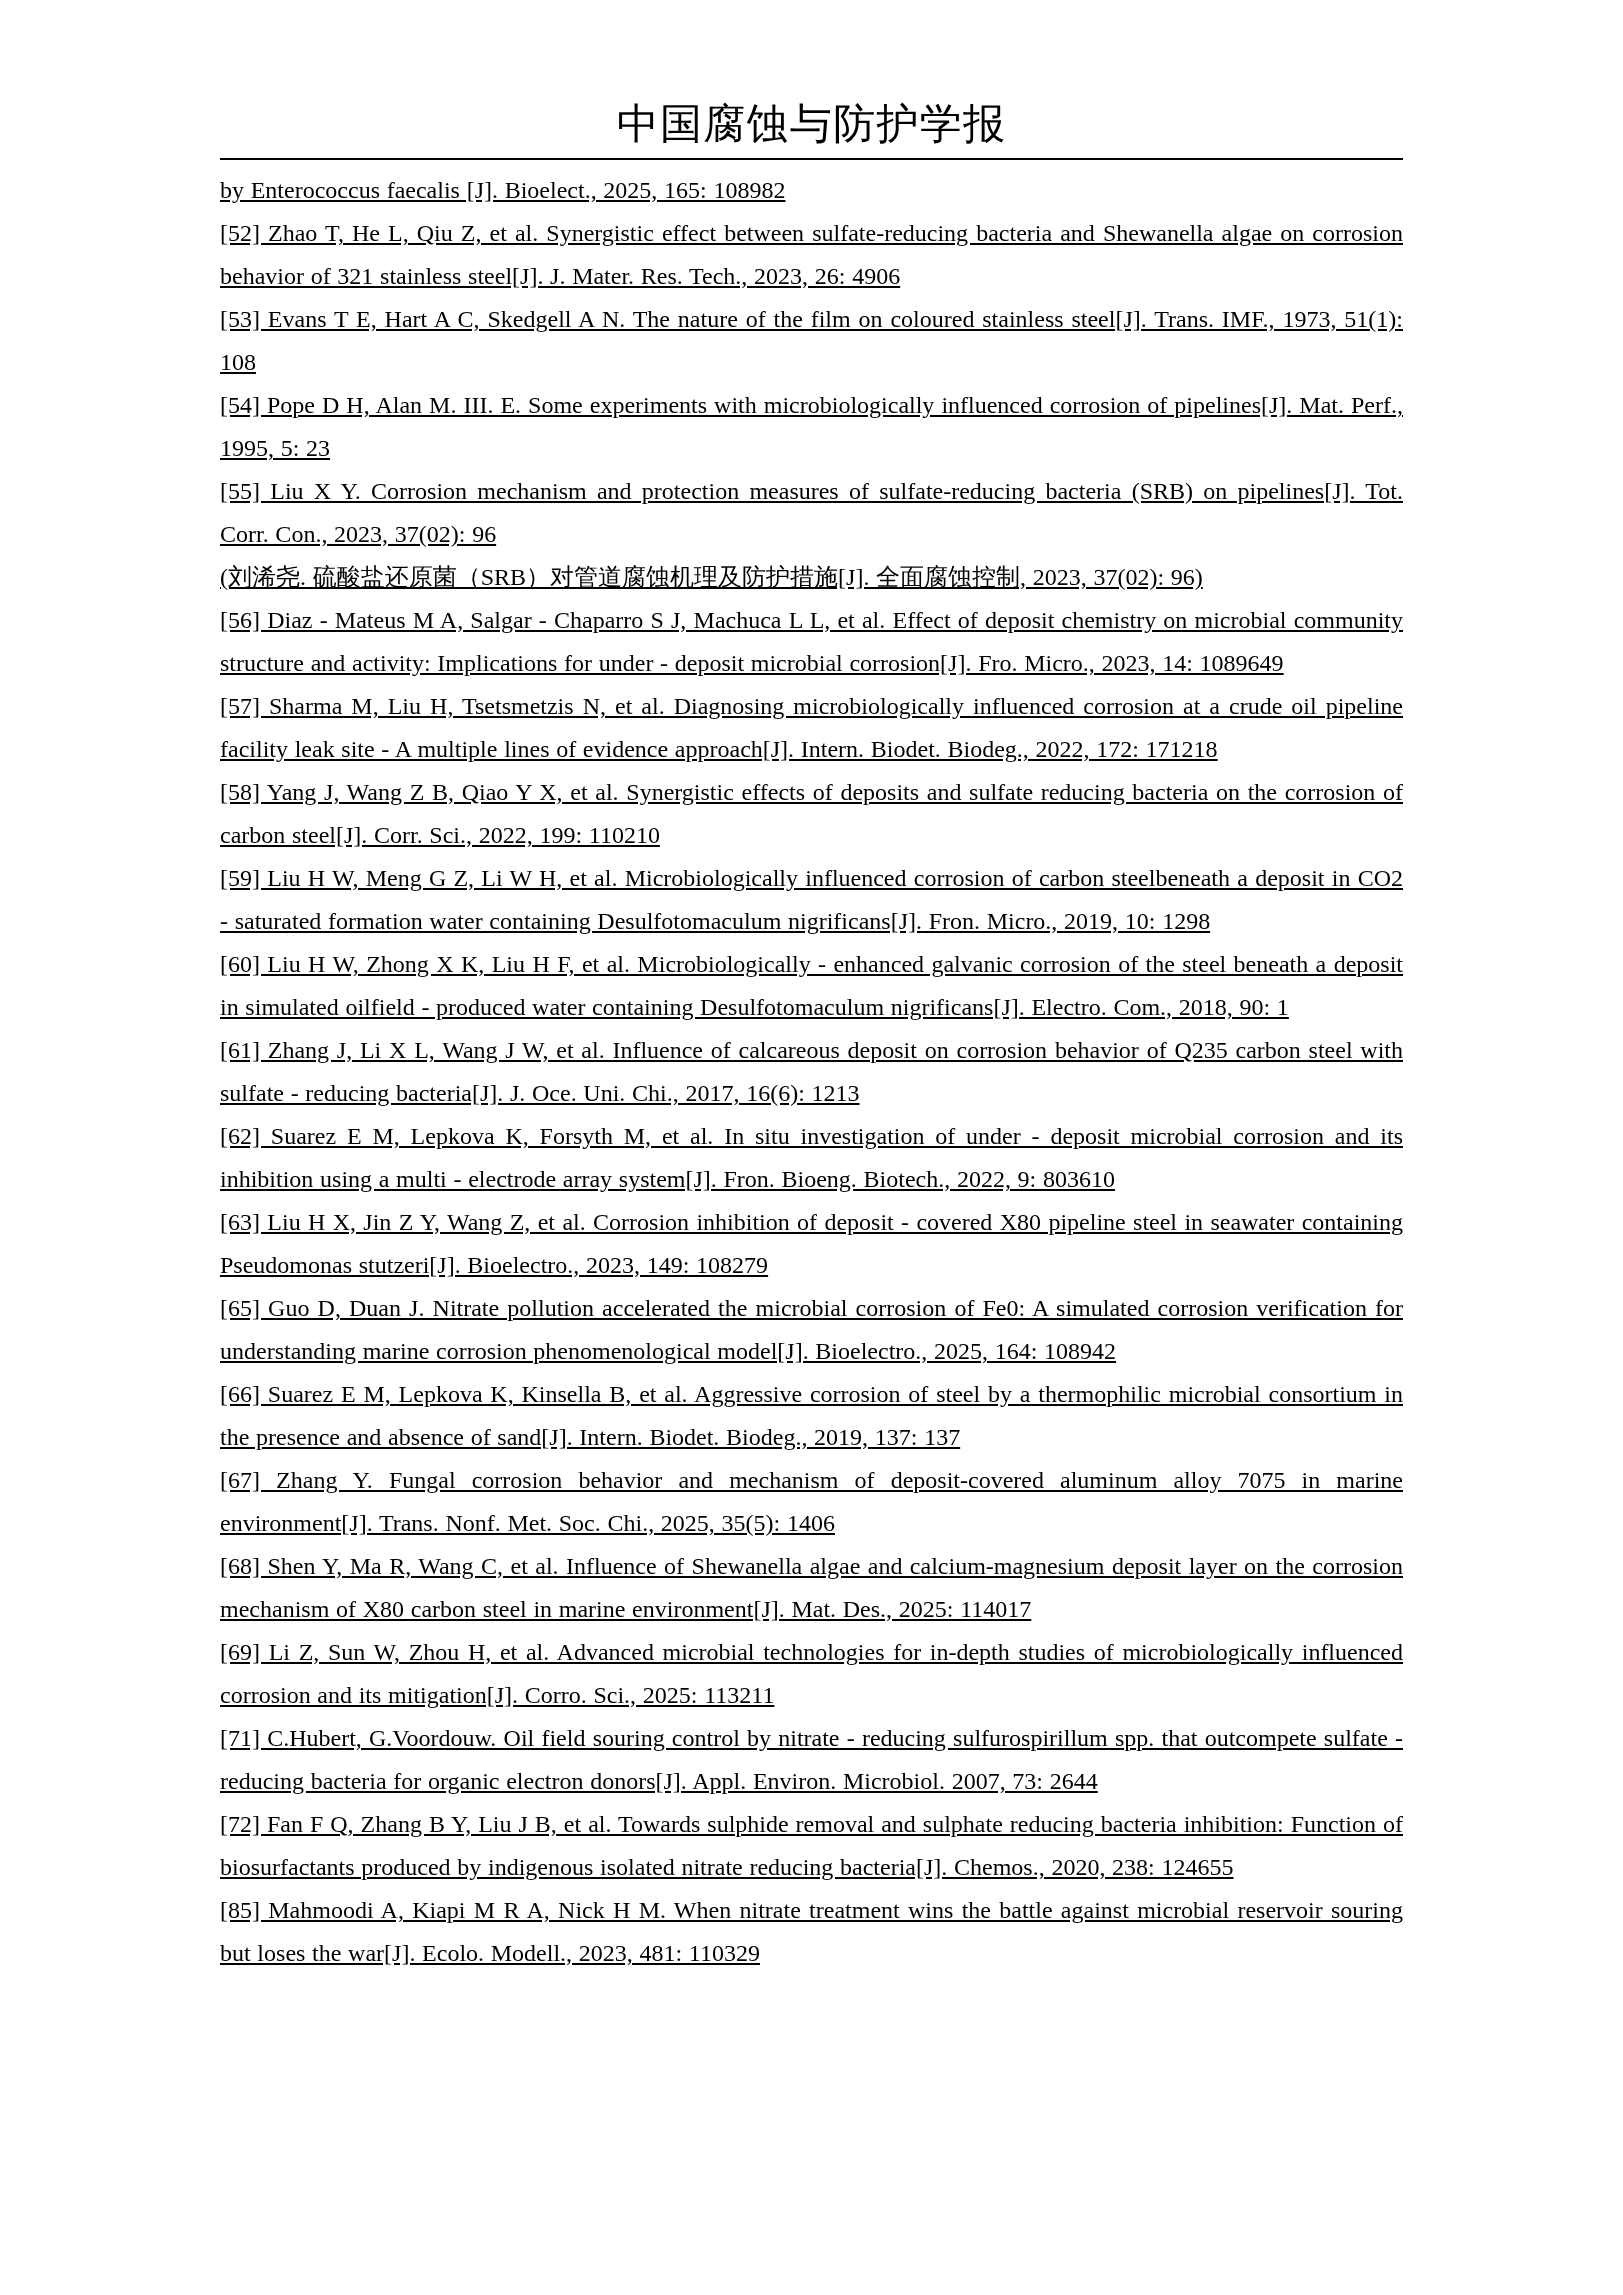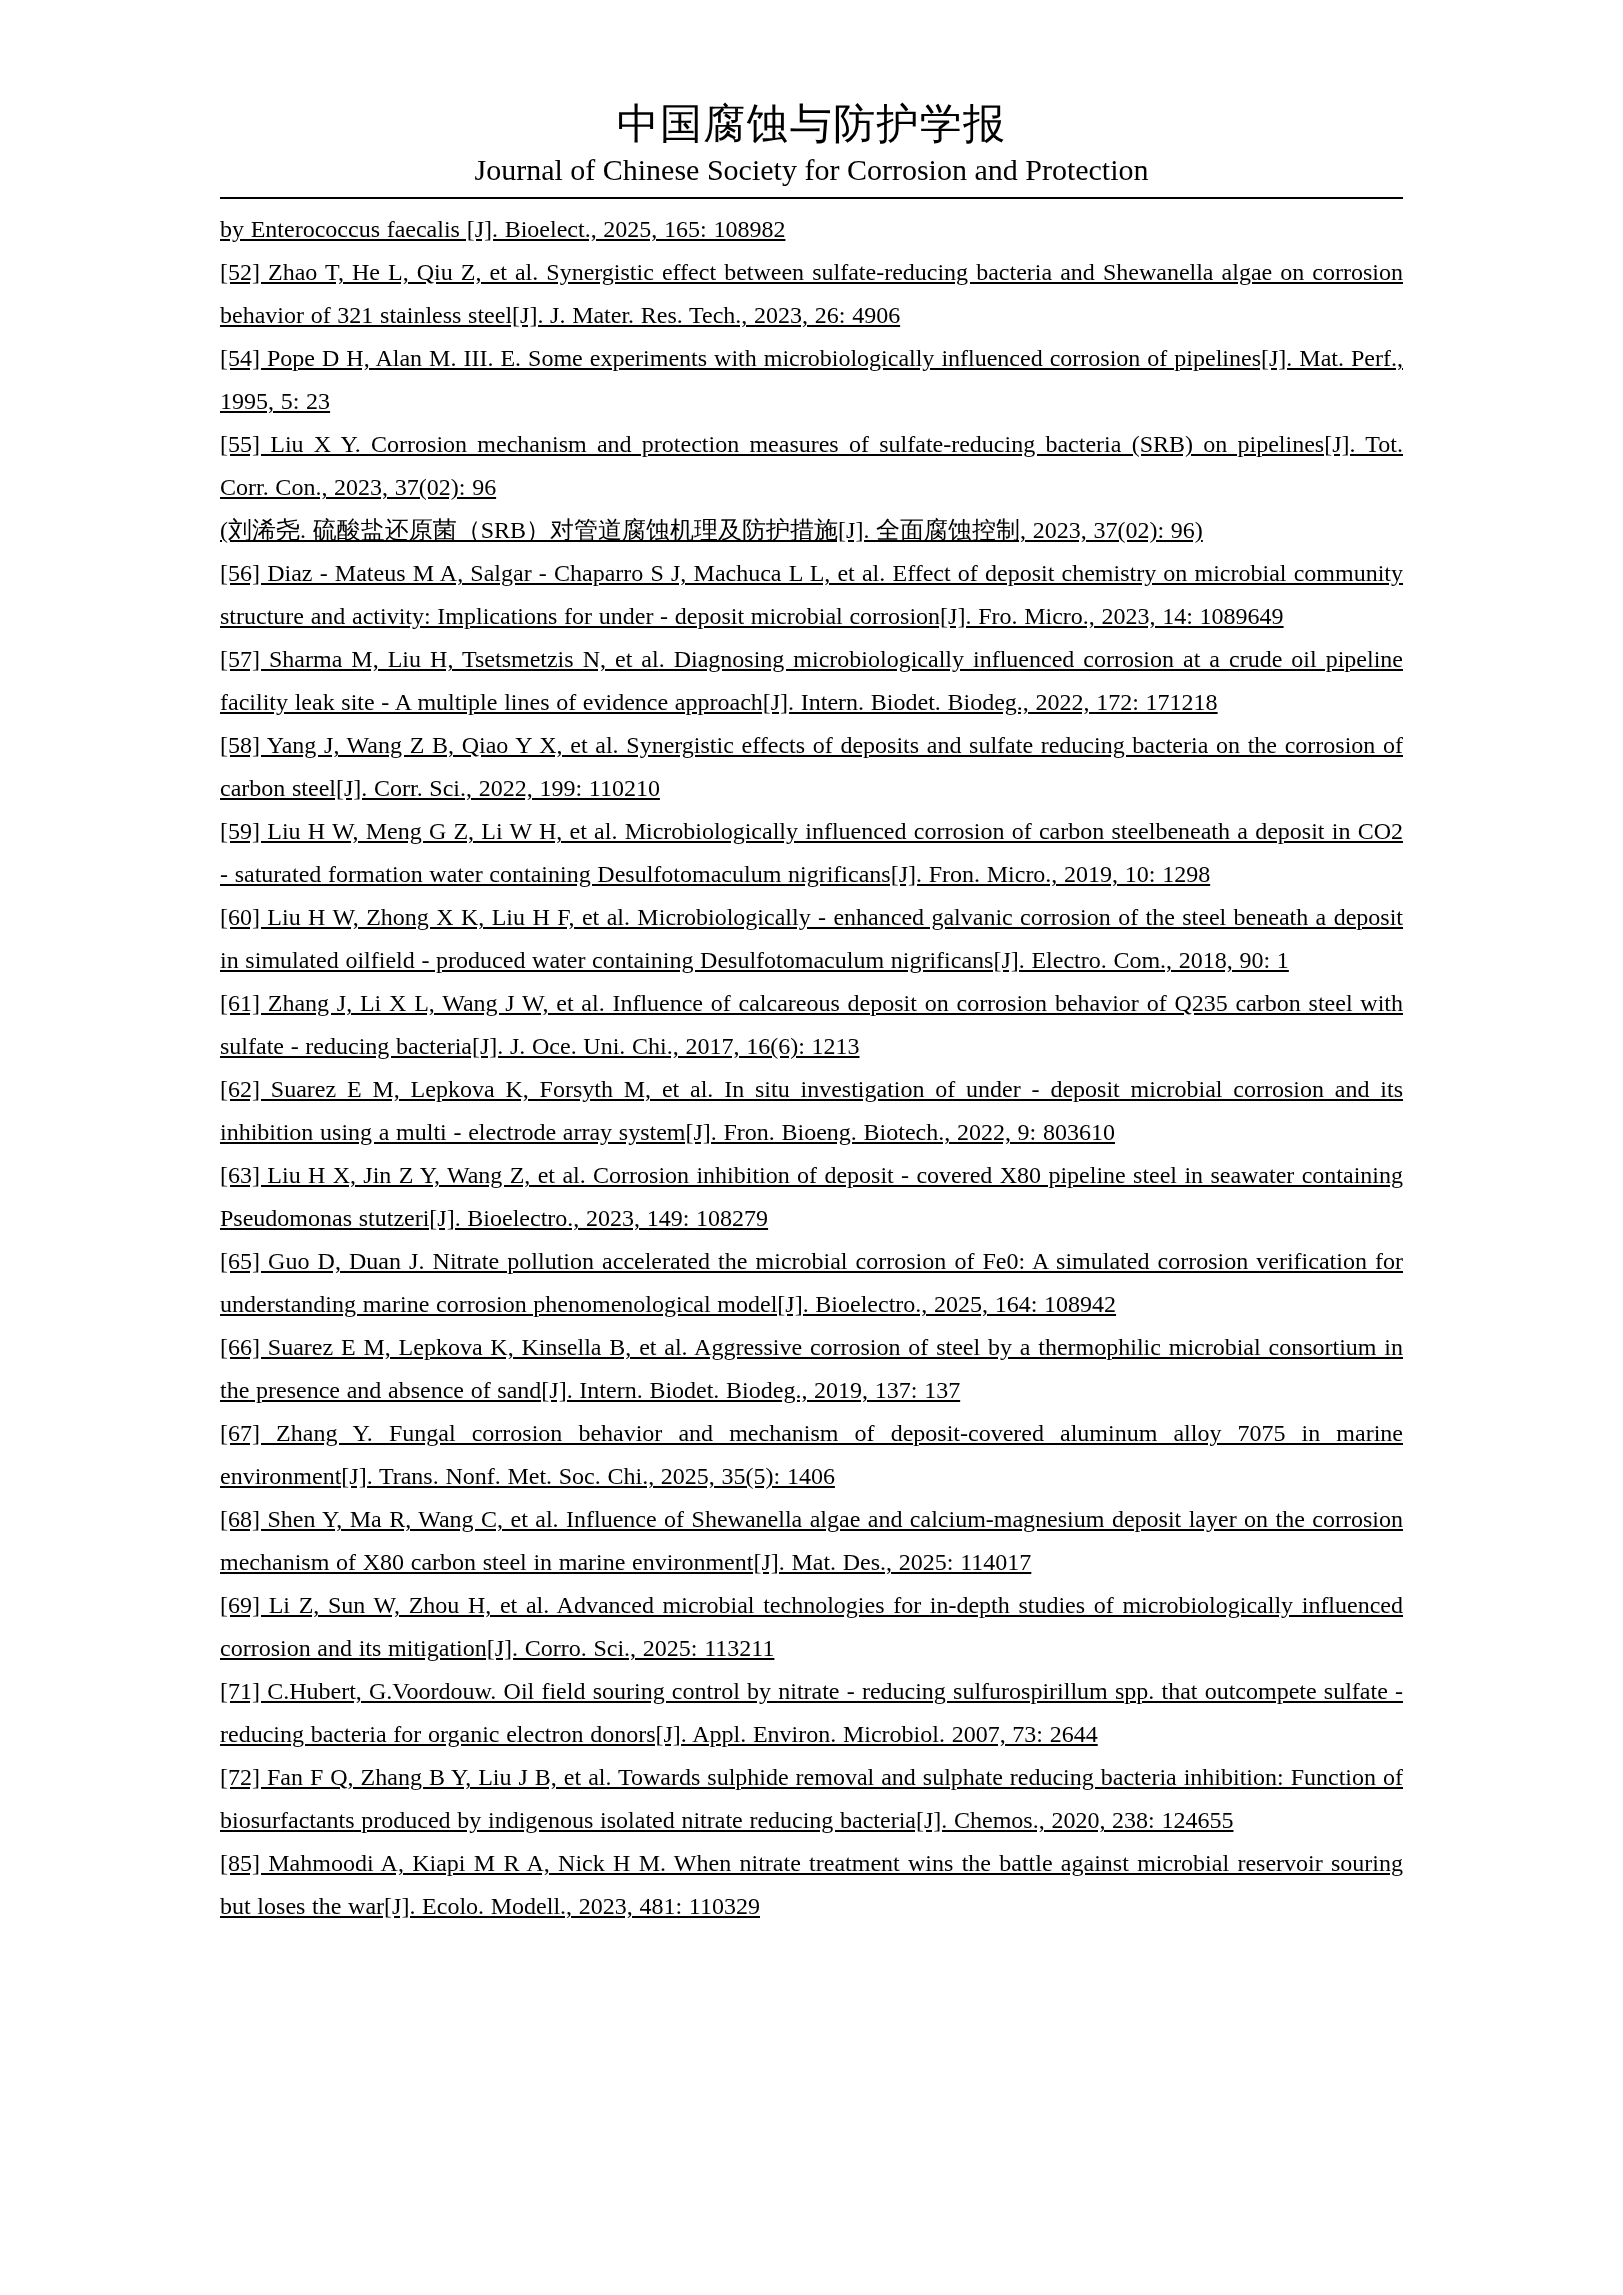--- a/index.html
+++ b/index.html
@@ -53,27 +53,27 @@
     text-decoration: underline;
   }
 </style>
 </head>
 <body>
 
 <div class="page">
 
   <div class="journal-header">
     <h1 class="journal-title-zh">中国腐蚀与防护学报</h1>
-    <h2 class="journal-title-en">Journal of Chinese Society for Corrosion and Protection</h2>
     <hr class="header-rule">
   </div>
 
   <div class="refs">
       <p class="ref">by Enterococcus faecalis [J]. Bioelect., 2025, 165: 108982</p>
       <p class="ref">[52] Zhao T, He L, Qiu Z, et al. Synergistic effect between sulfate-reducing bacteria and Shewanella algae on corrosion behavior of 321 stainless steel[J]. J. Mater. Res. Tech., 2023, 26: 4906</p>
+      <p class="ref">[53] Evans T E, Hart A C, Skedgell A N. The nature of the film on coloured stainless steel[J]. Trans. IMF., 1973, 51(1): 108</p>
       <p class="ref">[54] Pope D H, Alan M. III. E. Some experiments with microbiologically influenced corrosion of pipelines[J]. Mat. Perf., 1995, 5: 23</p>
       <p class="ref">[55] Liu X Y. Corrosion mechanism and protection measures of sulfate-reducing bacteria (SRB) on pipelines[J]. Tot. Corr. Con., 2023, 37(02): 96</p>
       <p class="ref">(刘浠尧. 硫酸盐还原菌（SRB）对管道腐蚀机理及防护措施[J]. 全面腐蚀控制, 2023, 37(02): 96)</p>
       <p class="ref">[56] Diaz - Mateus M A, Salgar - Chaparro S J, Machuca L L, et al. Effect of deposit chemistry on microbial community structure and activity: Implications for under - deposit microbial corrosion[J]. Fro. Micro., 2023, 14: 1089649</p>
       <p class="ref">[57] Sharma M, Liu H, Tsetsmetzis N, et al. Diagnosing microbiologically influenced corrosion at a crude oil pipeline facility leak site - A multiple lines of evidence approach[J]. Intern. Biodet. Biodeg., 2022, 172: 171218</p>
       <p class="ref">[58] Yang J, Wang Z B, Qiao Y X, et al. Synergistic effects of deposits and sulfate reducing bacteria on the corrosion of carbon steel[J]. Corr. Sci., 2022, 199: 110210</p>
       <p class="ref">[59] Liu H W, Meng G Z, Li W H, et al. Microbiologically influenced corrosion of carbon steelbeneath a deposit in CO2 - saturated formation water containing Desulfotomaculum nigrificans[J]. Fron. Micro., 2019, 10: 1298</p>
       <p class="ref">[60] Liu H W, Zhong X K, Liu H F, et al. Microbiologically - enhanced galvanic corrosion of the steel beneath a deposit in simulated oilfield - produced water containing Desulfotomaculum nigrificans[J]. Electro. Com., 2018, 90: 1</p>
       <p class="ref">[61] Zhang J, Li X L, Wang J W, et al. Influence of calcareous deposit on corrosion behavior of Q235 carbon steel with sulfate - reducing bacteria[J]. J. Oce. Uni. Chi., 2017, 16(6): 1213</p>
       <p class="ref">[62] Suarez E M, Lepkova K, Forsyth M, et al. In situ investigation of under - deposit microbial corrosion and its inhibition using a multi - electrode array system[J]. Fron. Bioeng. Biotech., 2022, 9: 803610</p>

